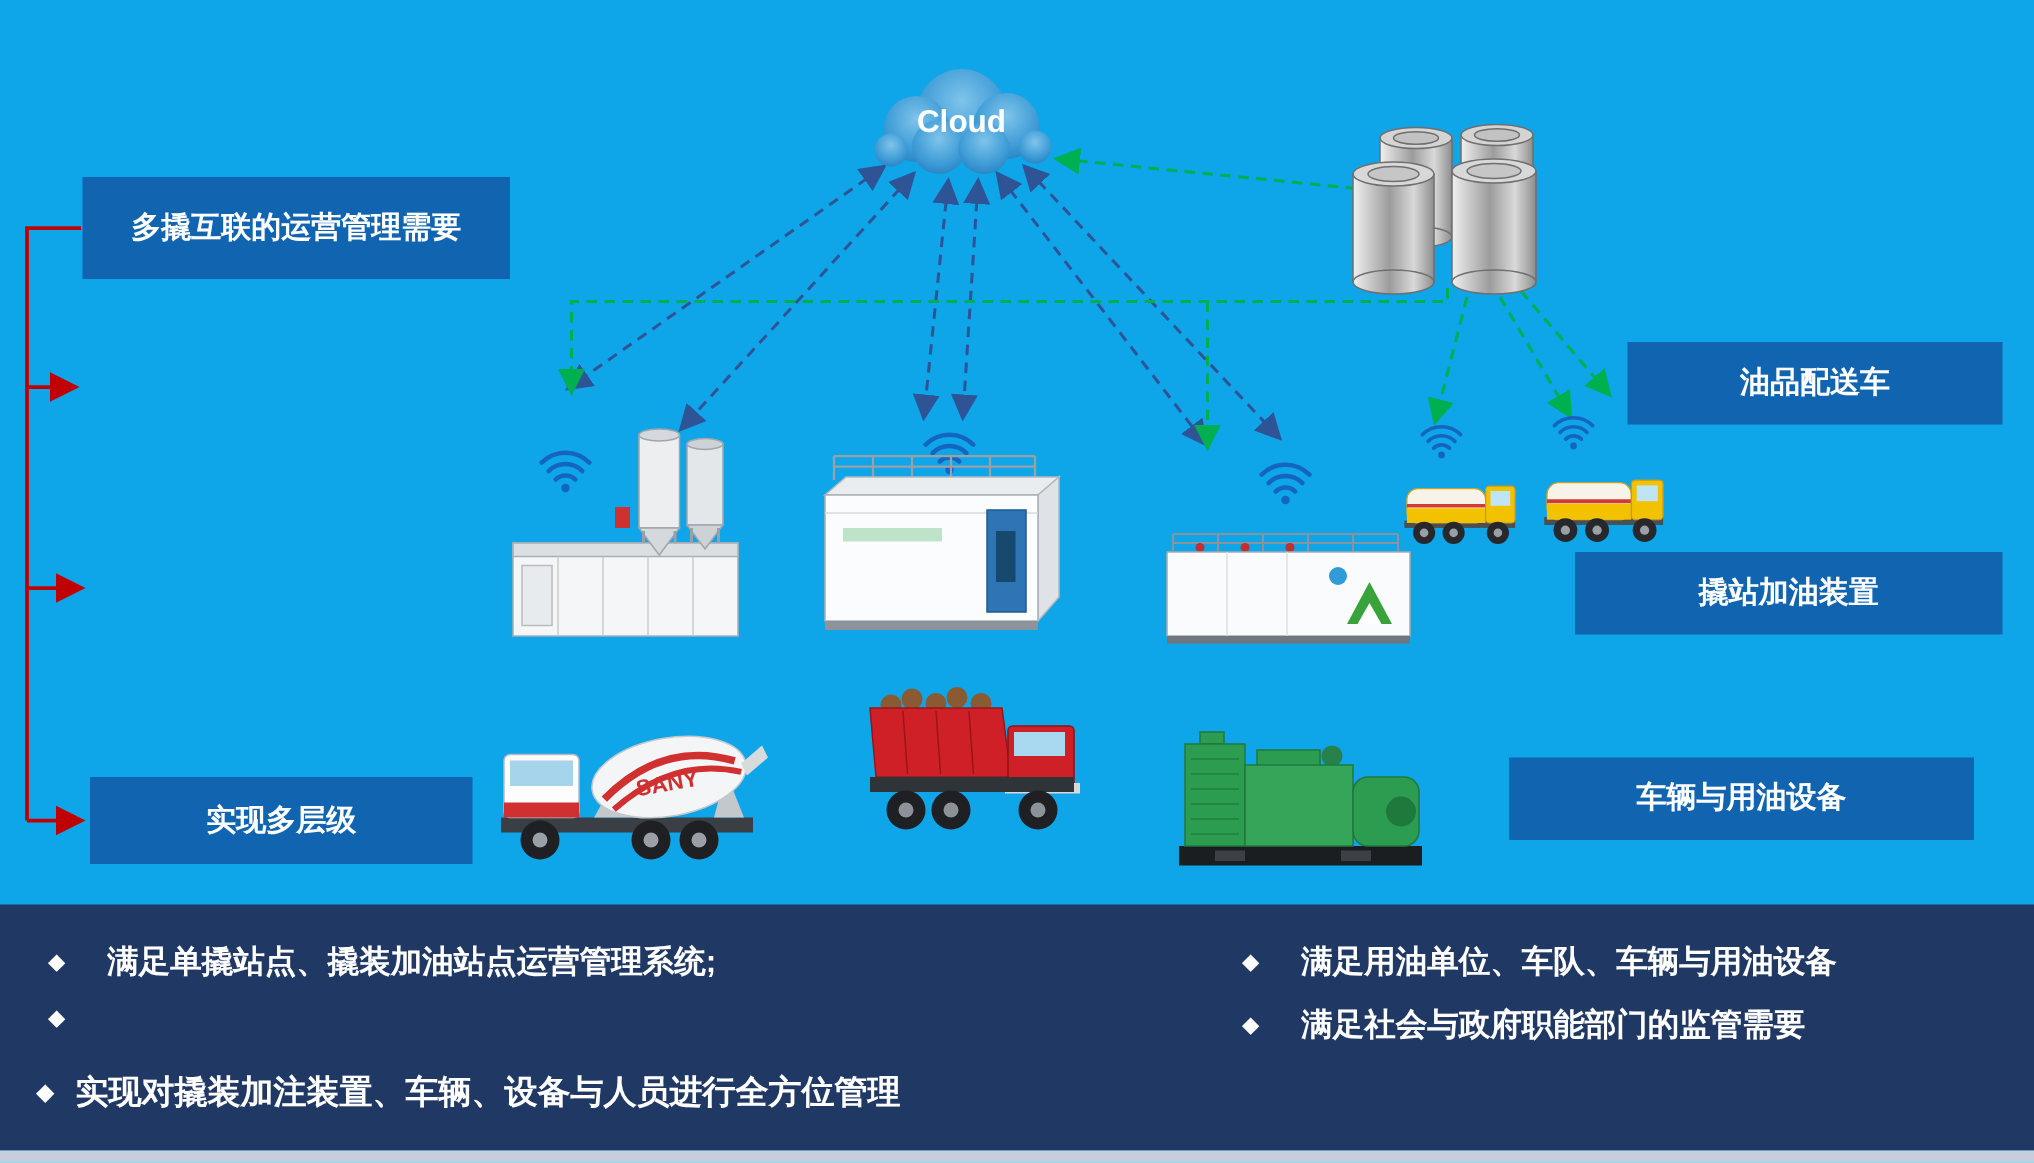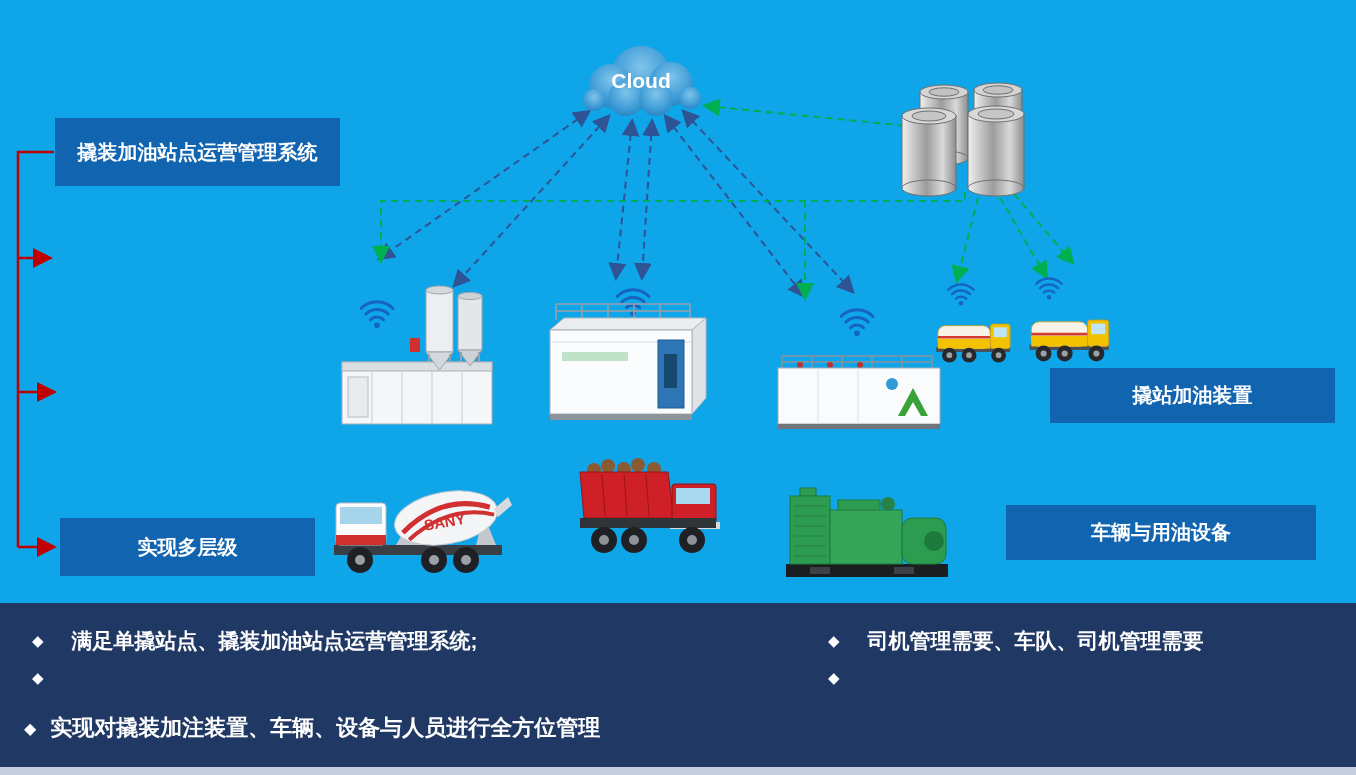--- a/index.html
+++ b/index.html
@@ -137,23 +137,24 @@
       </g>
       <g>
         <rect x="70" y="34" width="56" height="74" fill="url(#tg)"></rect>
         <ellipse cx="98" cy="108" rx="28" ry="8" fill="url(#tg)"></ellipse>
         <ellipse cx="98" cy="34" rx="28" ry="8" fill="#d8d8d8"></ellipse>
         <ellipse cx="98" cy="34" rx="18" ry="5" fill="#c6c6c6"></ellipse>
       </g>
     </g>
   </svg>
 
-  <div class="bluebox" style="left:55px;top:118px;width:285px;height:68px">撬装加油站点运营管理系统</div>
+  <div class="bluebox" style="left:55px;top:118px;width:285px;height:68px">多撬互联的运营管理需要</div>
   <div class="bluebox" style="left:60px;top:518px;width:255px;height:58px">实现多层级</div>
 
+  <div class="bluebox" style="left:1085px;top:228px;width:250px;height:55px">油品配送车</div>
   <div class="bluebox" style="left:1050px;top:368px;width:285px;height:55px">撬站加油装置</div>
   <div class="bluebox" style="left:1006px;top:505px;width:310px;height:55px">车辆与用油设备</div>
 
   <svg class="abs" style="left:358px;top:300px" width="38" height="30" viewBox="0 0 40 32">
       <use href="#wifi"></use>
     </svg>
   <svg class="abs" style="left:614px;top:288px" width="38" height="30" viewBox="0 0 40 32">
       <use href="#wifi"></use>
     </svg>
   <svg class="abs" style="left:838px;top:308px" width="38" height="30" viewBox="0 0 40 32">
@@ -312,21 +313,22 @@
     </div>
     <div class="brow" style="left:32px;top:66px">
       <span class="dmd">◆</span>
     </div>
     <div class="brow wide" style="left:24px;top:110px">
       <span class="dmd">◆</span>
       <span>实现对撬装加注装置、车辆、设备与人员进行全方位管理</span>
     </div>
     <div class="brow" style="left:828px;top:24px">
       <span class="dmd">◆</span>
-      <span>司机管理需要、车队、司机管理需要</span>
+      <span>满足用油单位、车队、车辆与用油设备</span>
     </div>
     <div class="brow" style="left:828px;top:66px">
       <span class="dmd">◆</span>
+      <span>满足社会与政府职能部门的监管需要</span>
     </div>
   </div>
   <div class="bottomstrip"></div>
 
 </div>
 
 </body></html>

